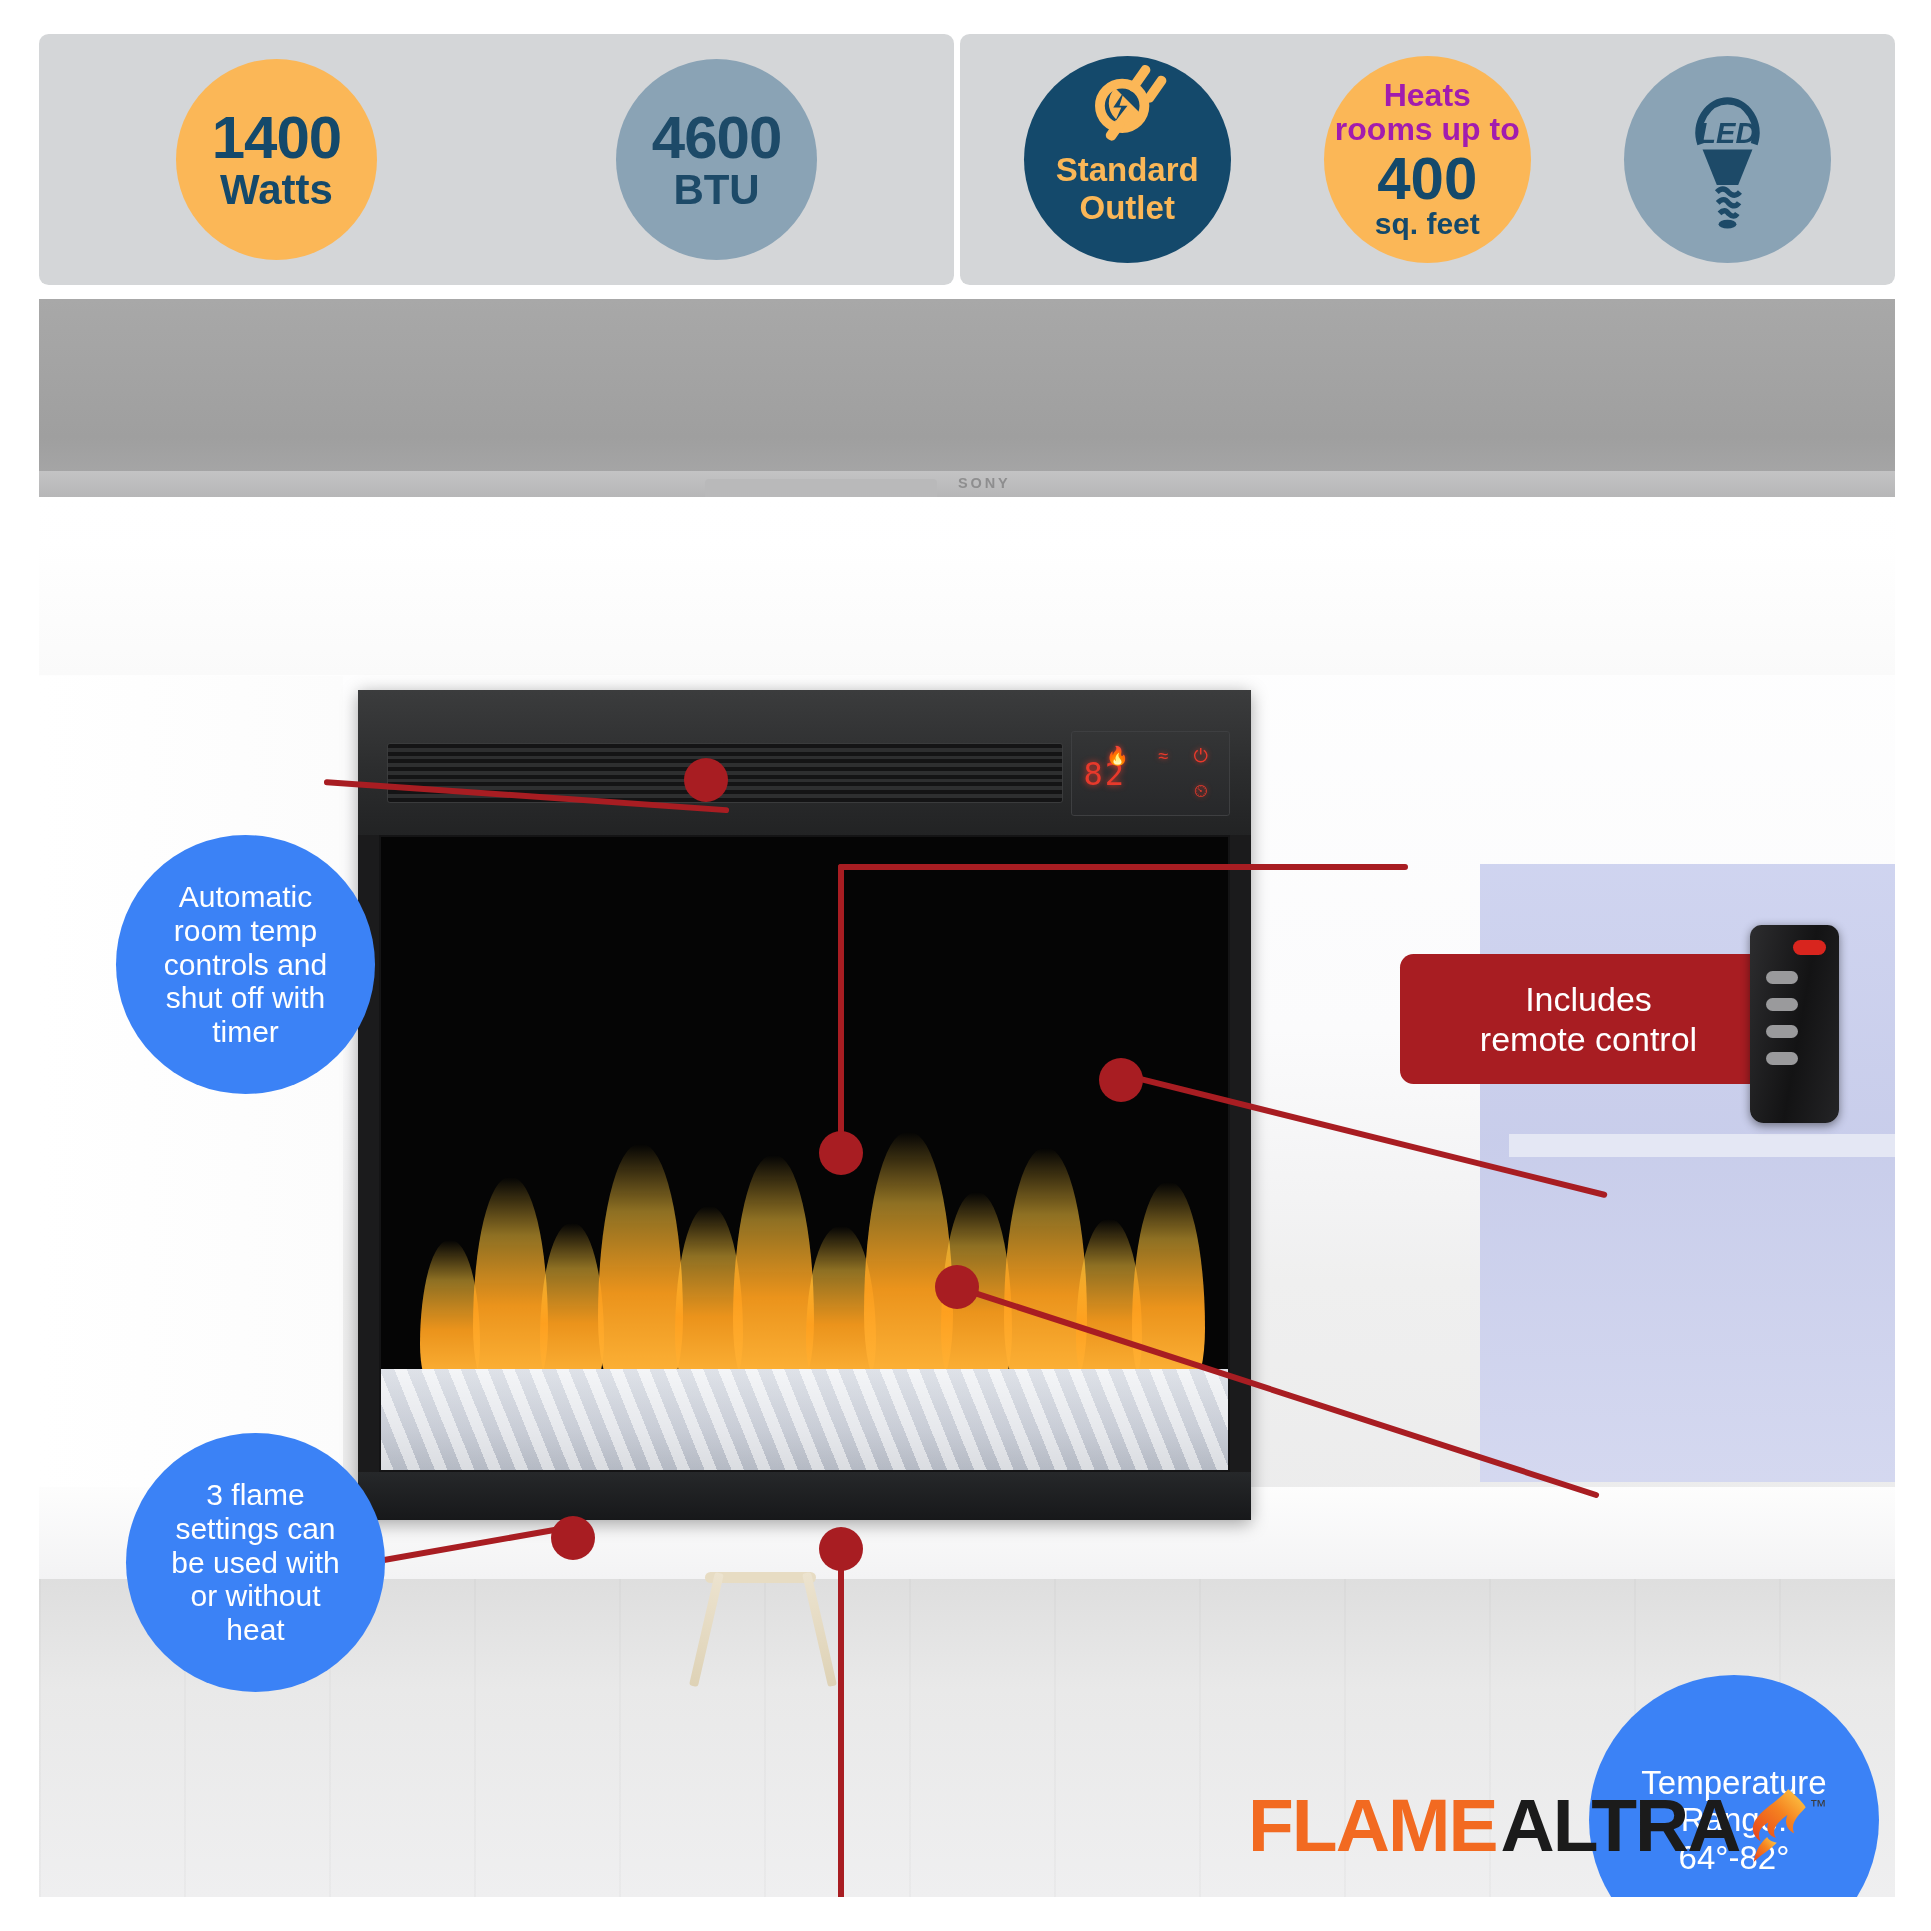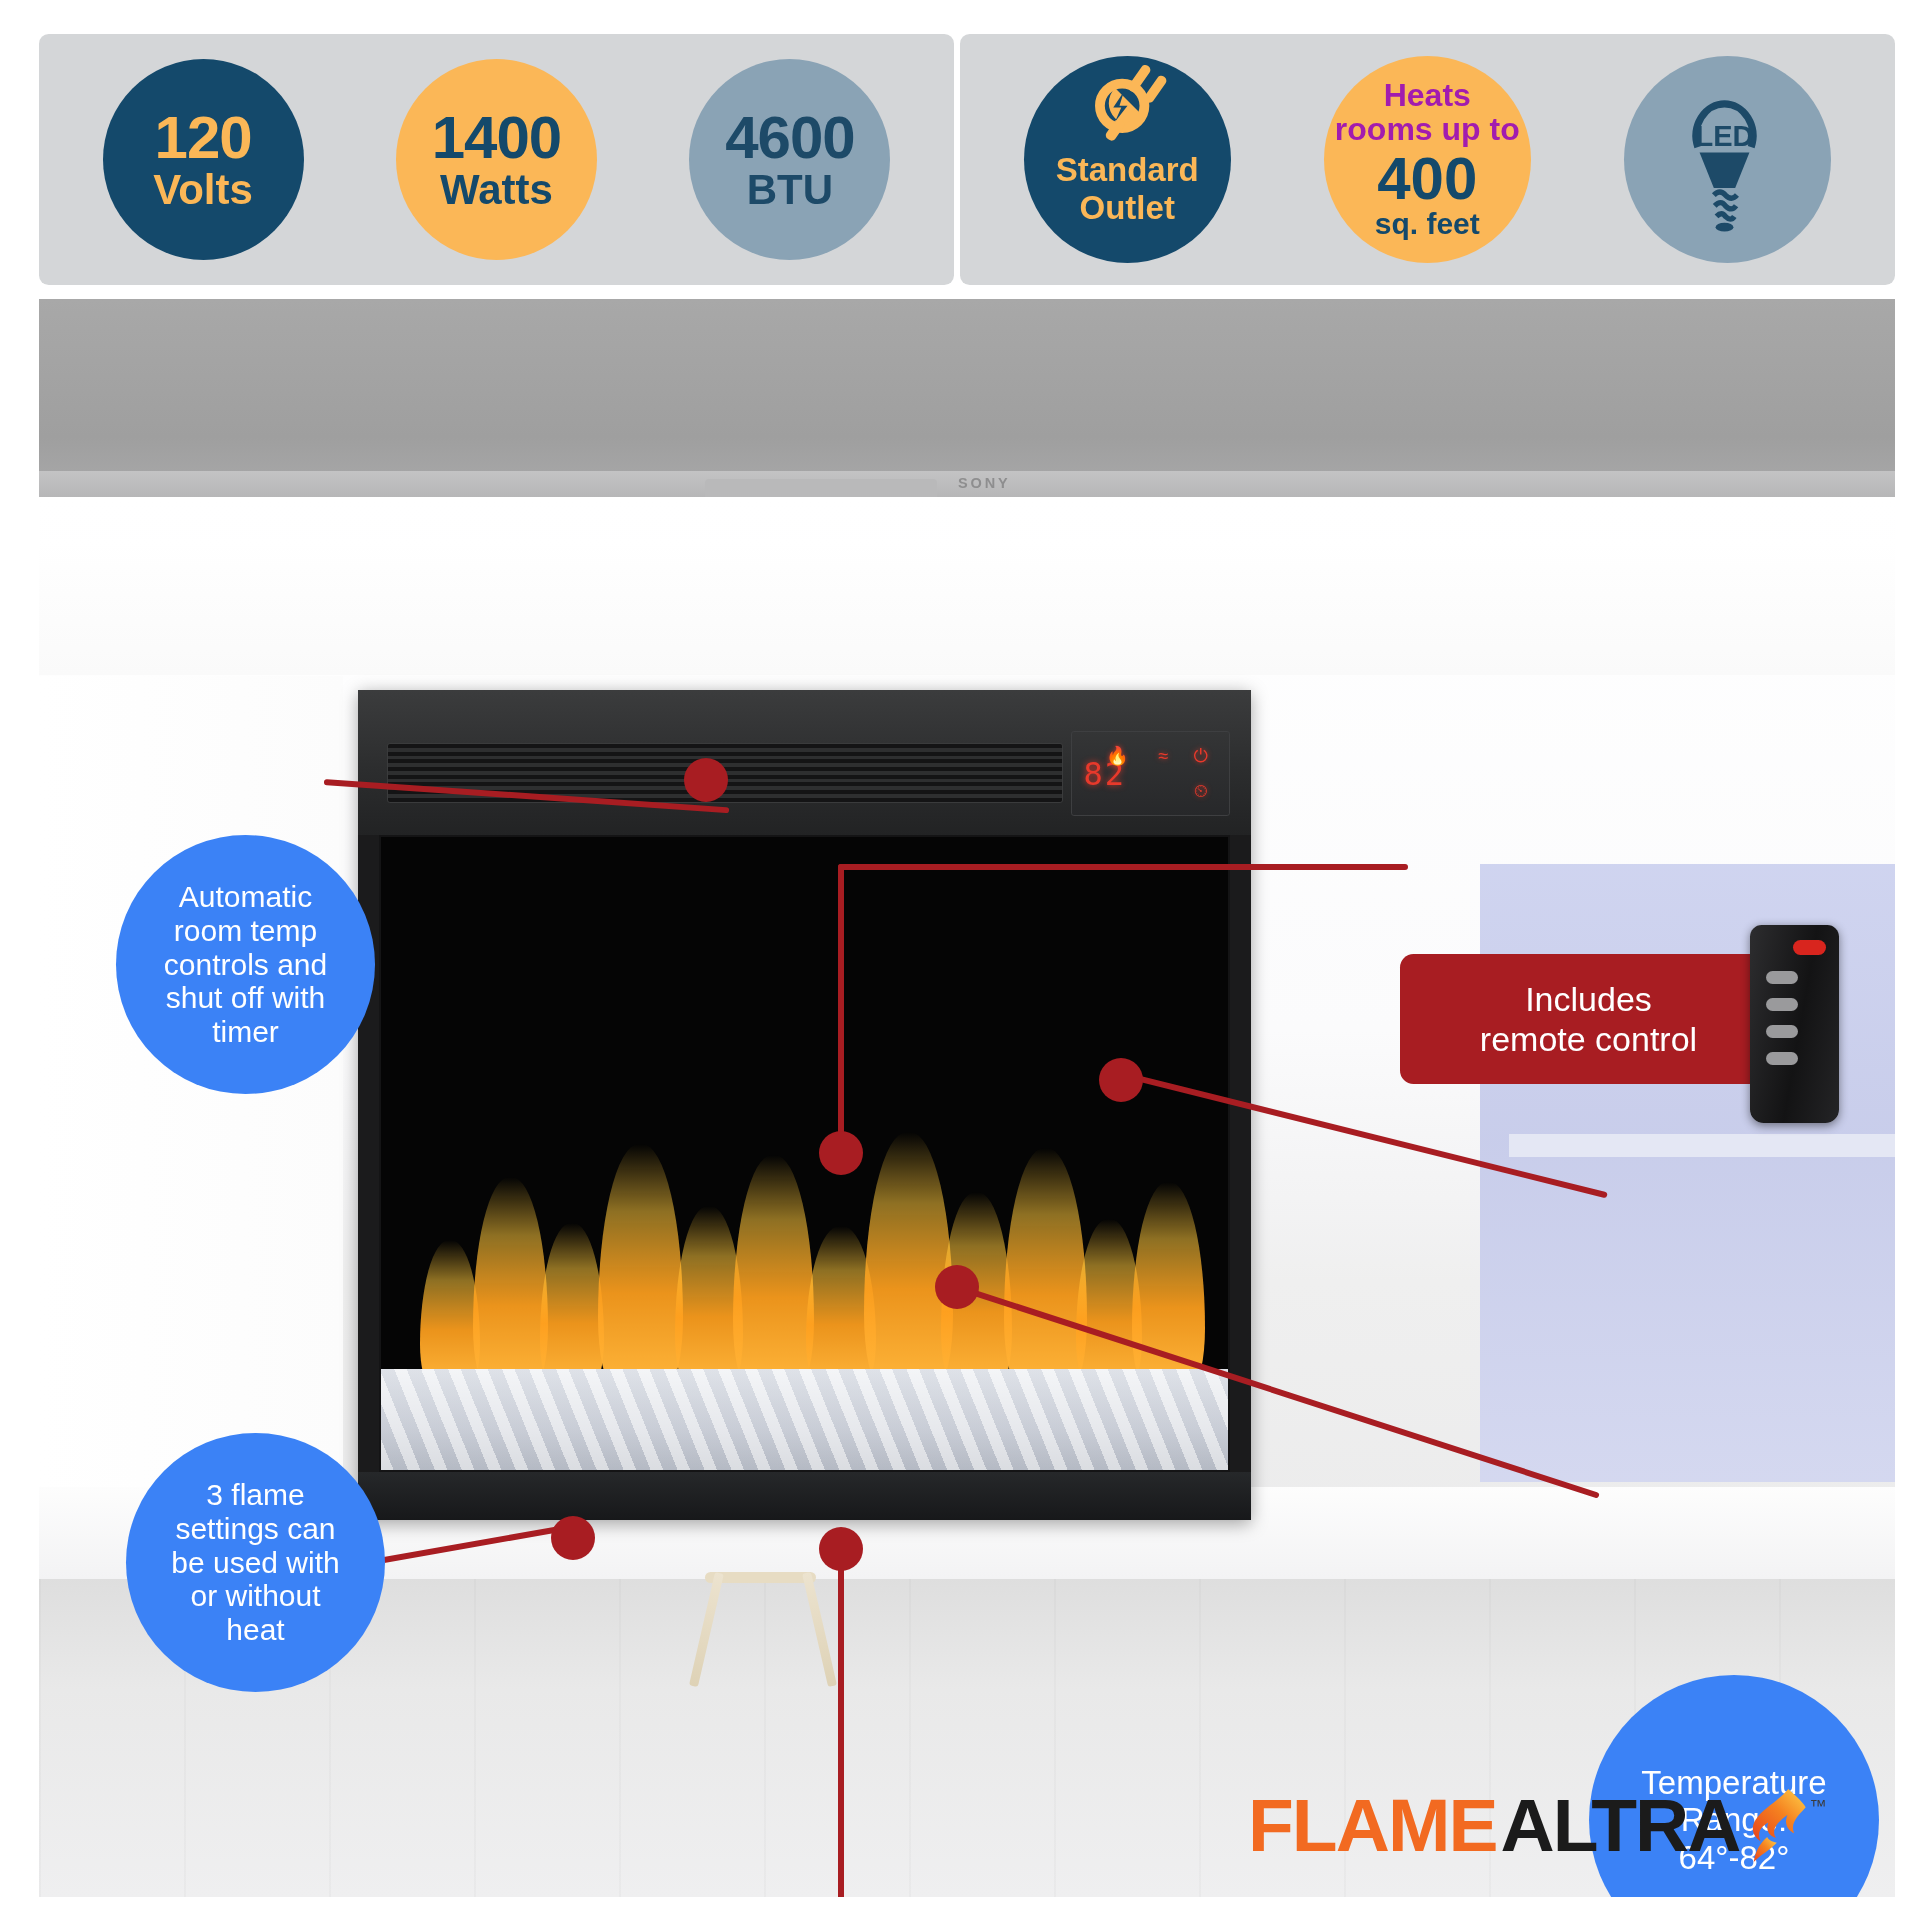--- a/index.html
+++ b/index.html
@@ -59,23 +59,24 @@
 
   
   #badge-heats { width: 207px; height: 207px; }
   #badge-heats .small { font-size: 32px; font-weight: 700; color: #a21caf; line-height: 1.06;}
   #badge-heats .big   { font-size: 60px; font-weight: 700; color: #14496b; line-height: 1.0; margin-top: 1.9px;}
   #badge-heats .sq    { font-size: 30px; font-weight: 600; color: #14496b; }
 
   
   #badge-led {
     width: 207px; height: 207px;
-    flex-direction: row;
+    flex-direction: column;
     gap: 5.8px;
     padding: 0 5.8px;
+    font-style: italic;
   }
   .bulb-wrap { width: 89px; height: 145px; flex: none; position: relative; }
   .led-text { text-align: left; color: #14496b; line-height: 1.1; }
   .led-text .l1 { font-size: 29px; font-weight: 500; }
   .led-text .l2 { font-size: 37px; font-weight: 700; }
   .led-text .l3 { font-size: 29px; font-weight: 500; }
   .led-text .l4 { font-size: 29px; font-weight: 500; }
 
   
   #scene {
@@ -334,24 +335,20 @@
   }
   #logo-flame-ico { width: 68px; height: 77px; margin-left: -5.8px; }
   #logo-tm { font-size: 17.4px; color: #3a3a3a; align-self: flex-start; margin-top: 13.5px; }
 </style>
 </head>
 <body>
 
 <div id="spec-bar">
 
   <div class="spec-panel" id="spec-panel-left">
-    <div class="badge badge-navy">
-      <div class="badge-num t-amber">120</div>
-      <div class="badge-unit t-amber">Volts</div>
-    </div>
     <div class="badge badge-amber">
       <div class="badge-num t-navy">1400</div>
       <div class="badge-unit t-navy">Watts</div>
     </div>
     <div class="badge badge-slate">
       <div class="badge-num t-slate-dark">4600</div>
       <div class="badge-unit t-slate-dark">BTU</div>
     </div>
   </div>
 

